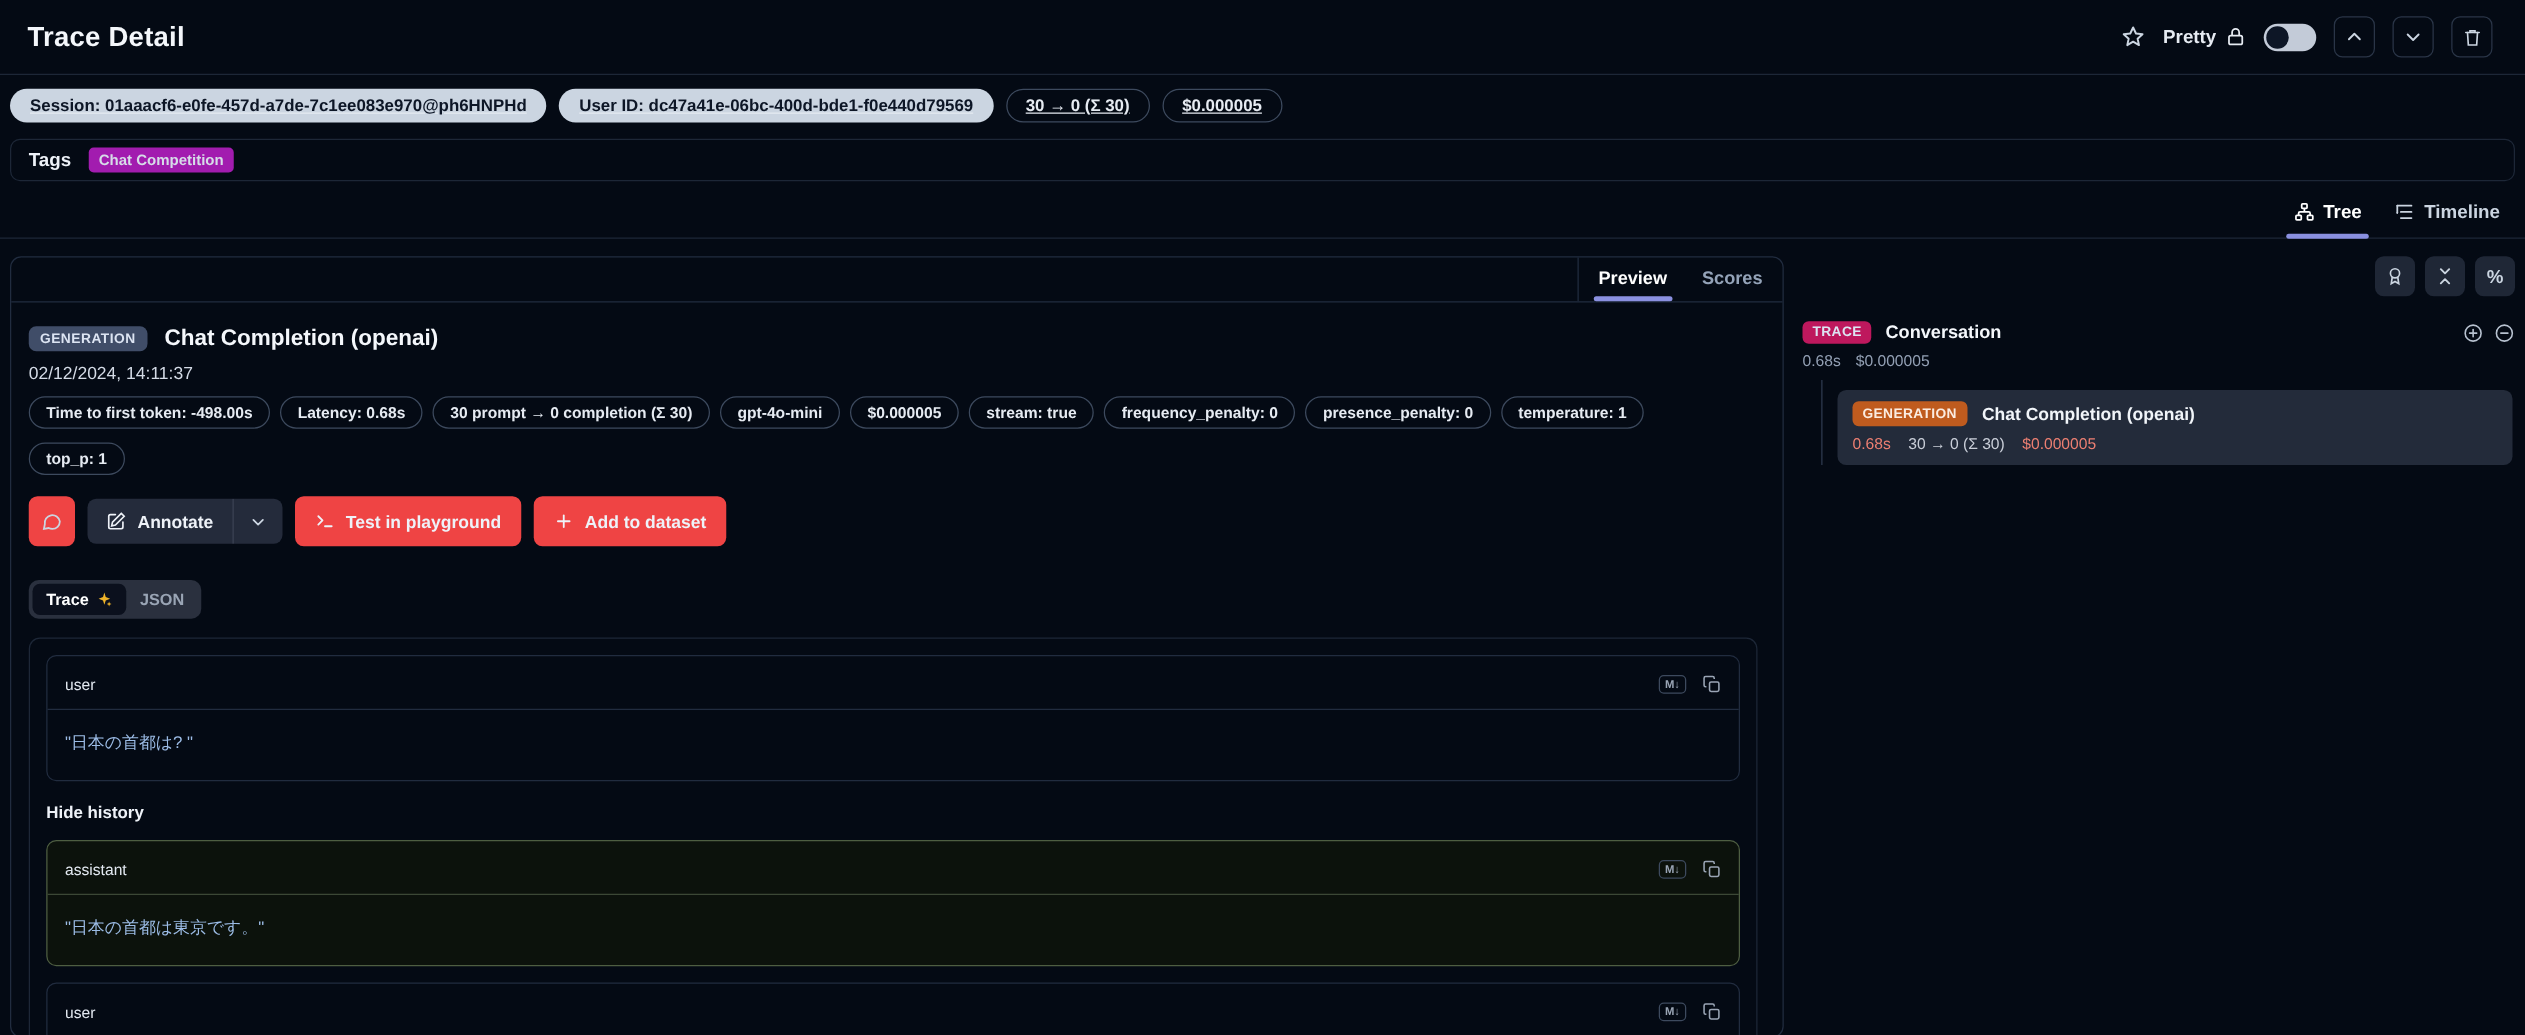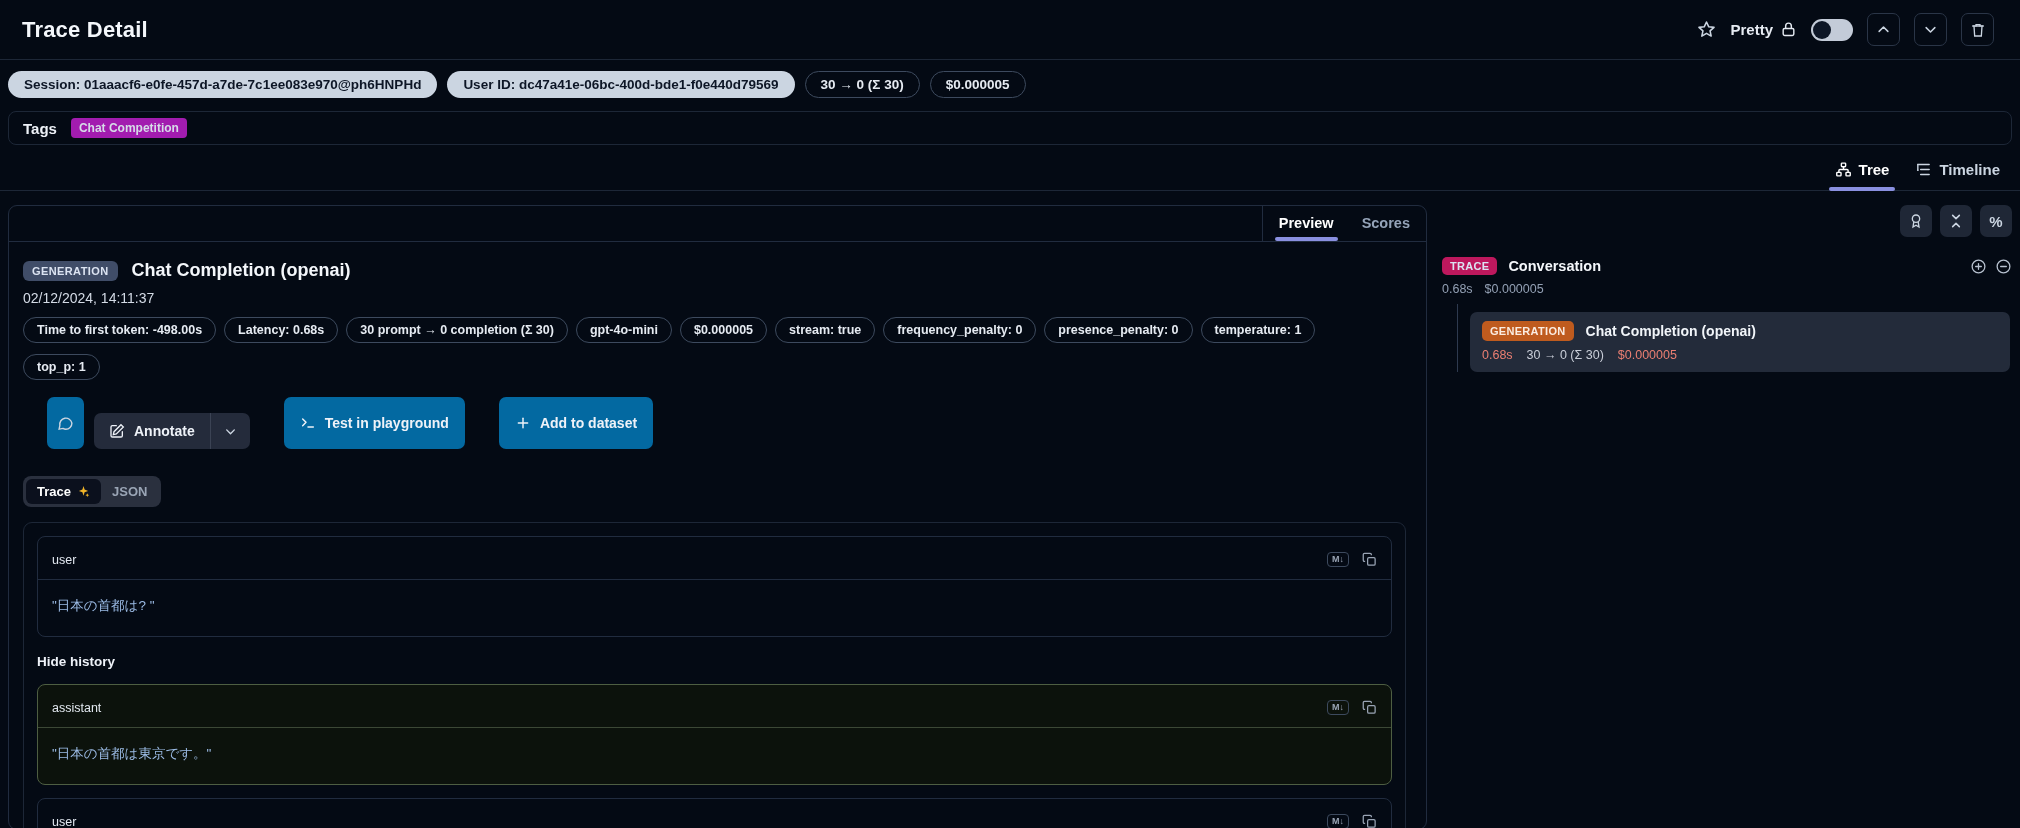--- a/index.html
+++ b/index.html
@@ -19,21 +19,21 @@
   .icon-plain { color:#cbd5e1; background:none; border:none; cursor:pointer; }
   .private-wrap { display:flex; align-items:center; gap:7px; color:#e6ebf2; font-size:15px; font-weight:600; }
   .toggle { width:42px; height:22px; border-radius:999px; background:#c3cbd8; position:relative; cursor:pointer; }
   .toggle .knob { position:absolute; left:2px; top:2px; width:18px; height:18px; border-radius:50%; background:#0d1626; }
   .sq-btn { width:33px; height:33px; border:1px solid #2a3547; border-radius:7px; background:transparent; color:#cbd5e1;
             display:flex; align-items:center; justify-content:center; cursor:pointer; }
 
   .top-divider { border-top:1px solid #1d2737; }
 
   
-  .id-badges { display:flex; align-items:flex-start; gap:10px; padding:11px 8px 9px; }
+  .id-badges { display:flex; align-items:flex-start; gap:10px; padding:11px 8px 9px;text-decoration:underline; }
   .pill-light { background:#cbd5e1; color:#0d1626; font-size:13.5px; font-weight:700; padding:6px 16px; border-radius:999px; white-space:nowrap; }
   .pill-outline { border:1px solid #3d4a5e; color:#e6ebf2; font-size:13.5px; font-weight:600; padding:5px 15px; border-radius:999px; white-space:nowrap; background:transparent; }
 
   
   .tags-box { margin:4px 8px 0; border:1px solid #1d2737; border-radius:8px; height:34px; display:flex; align-items:center; gap:14px; padding:0 14px; }
   .tags-label { font-size:15px; font-weight:700; color:#eef2f8; }
   .tag-badge { background:#a21caf; color:#d6dce8; font-size:12px; font-weight:700; padding:3px 8px; border-radius:4px; }
 
   
   .view-tabs { display:flex; justify-content:flex-end; gap:6px; padding:14px 10px 0; border-bottom:1px solid #1d2737; }
@@ -52,23 +52,23 @@
 
   .panel-body { padding:18px 14px 0; }
   .obs-head { display:flex; align-items:center; gap:14px; }
   .type-badge { background:#404d68; color:#dce4f2; font-size:11px; font-weight:700; letter-spacing:.4px; padding:4px 9px; border-radius:6px; }
   .obs-title { font-size:18px; font-weight:700; color:#f4f7fb; }
   .obs-time { margin-top:9px; font-size:14px; color:#d4dbe6; }
 
   .metric-row { display:flex; flex-wrap:wrap; gap:8px; margin-top:11px; }
   .metric-pill { border:1px solid #3d4a5e; color:#e6ebf2; font-size:12.5px; font-weight:700; padding:5px 13px; border-radius:999px; white-space:nowrap; }
 
-  .actions { display:flex; align-items:flex-end; gap:10px; margin-top:17px; }
-  .btn { background:#0369a1; border:none; border-radius:7px; color:#eef2f8; font-family:inherit; font-size:14px; font-weight:700;
-         height:52px; display:inline-flex; align-items:center; gap:9px; padding:0 16px; cursor:pointer;margin-left:24px; }
+  .actions { display:flex; align-items:center; gap:10px; margin-top:17px; }
+  .btn { background:#ef4444; border:none; border-radius:7px; color:#eef2f8; font-family:inherit; font-size:14px; font-weight:700;
+         height:40px; display:inline-flex; align-items:center; gap:9px; padding:0 16px; cursor:pointer; }
   .btn.icon-only { width:37px; padding:0; justify-content:center; }
   .split { display:inline-flex; background:#242b3b; border-radius:7px; height:36px; overflow:hidden; }
   .split .left { display:inline-flex; align-items:center; gap:9px; padding:0 15px; font-size:14px; font-weight:700; color:#eef2f8; cursor:pointer; }
   .split .sep { width:1px; background:#3b4354; margin:0; }
   .split .right { display:inline-flex; align-items:center; padding:0 13px; cursor:pointer; color:#cbd5e1; }
 
   .format-toggle { display:inline-flex; background:#2a303e; border-radius:8px; padding:3px; margin-top:27px; align-items:center; }
   .format-seg { font-size:13px; font-weight:700; padding:5px 11px; border-radius:6px; color:#9aa5b5; display:inline-flex; align-items:center; gap:6px; cursor:pointer; }
   .format-seg.active { background:#0b101d; color:#ffffff; }
 

